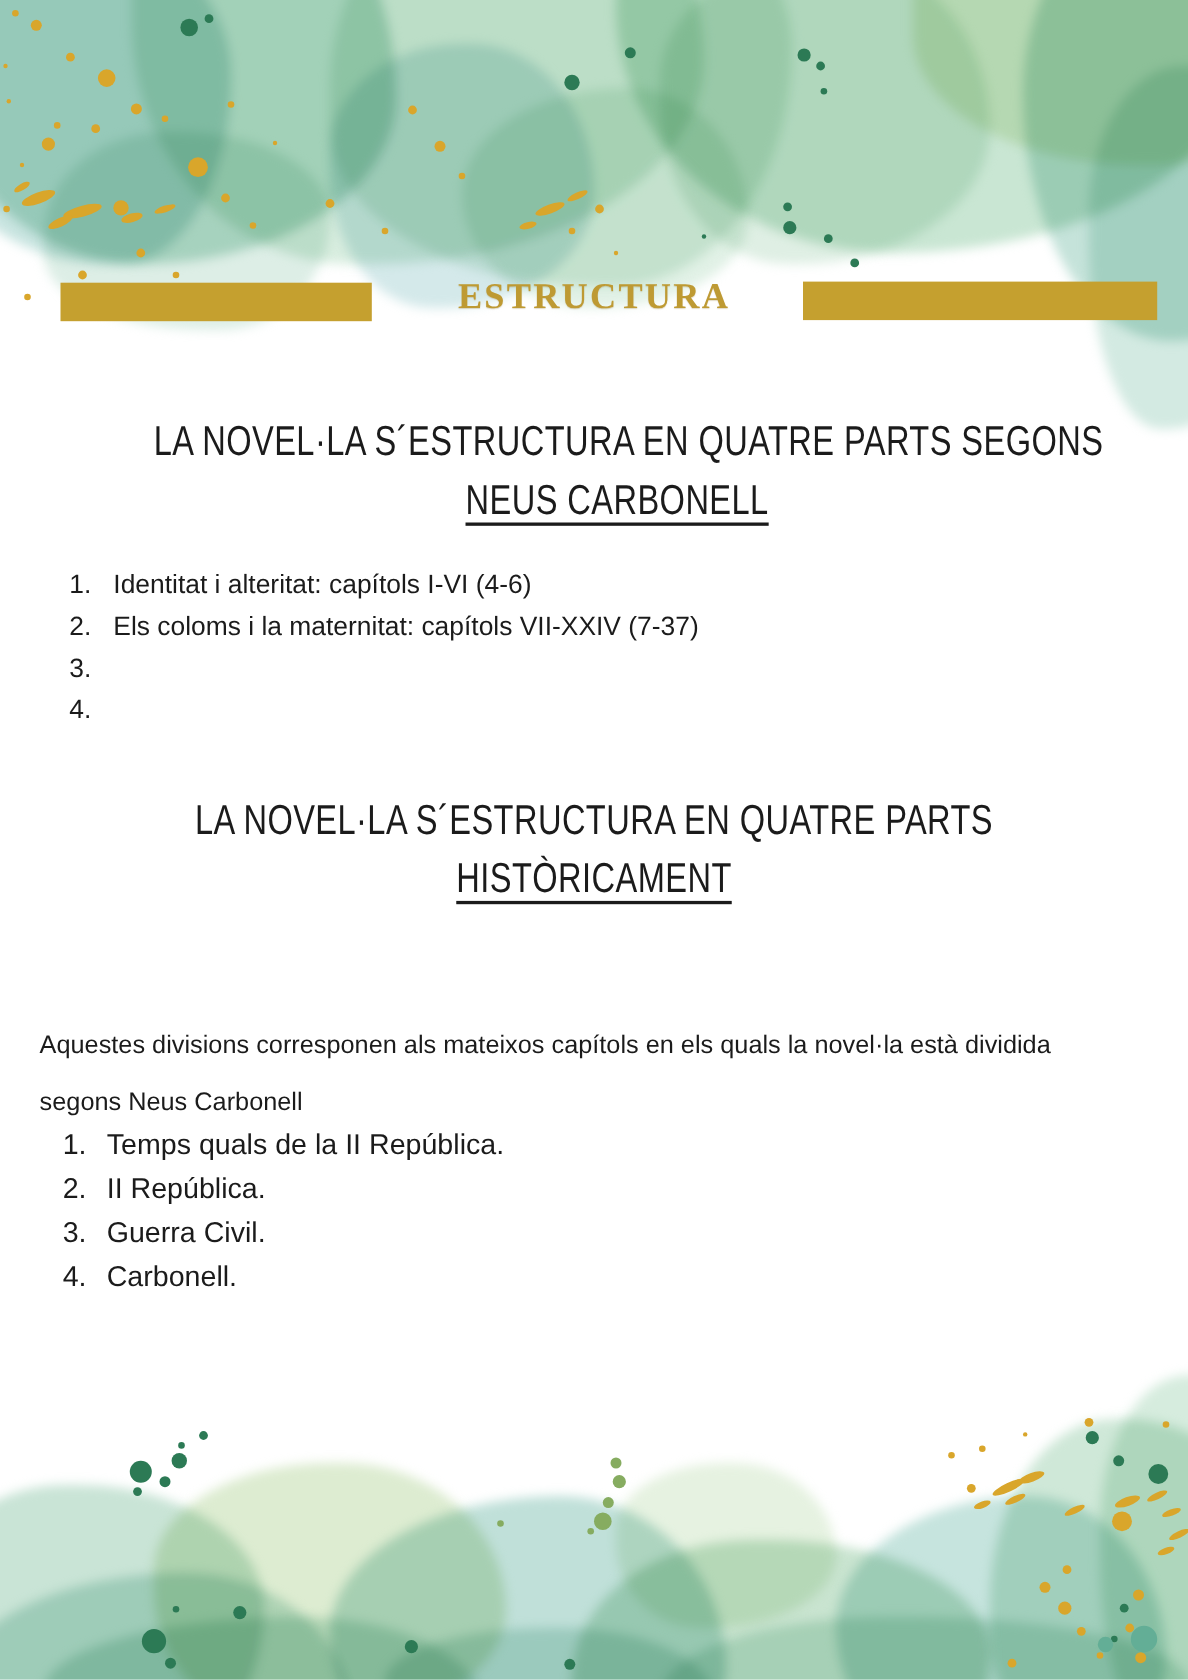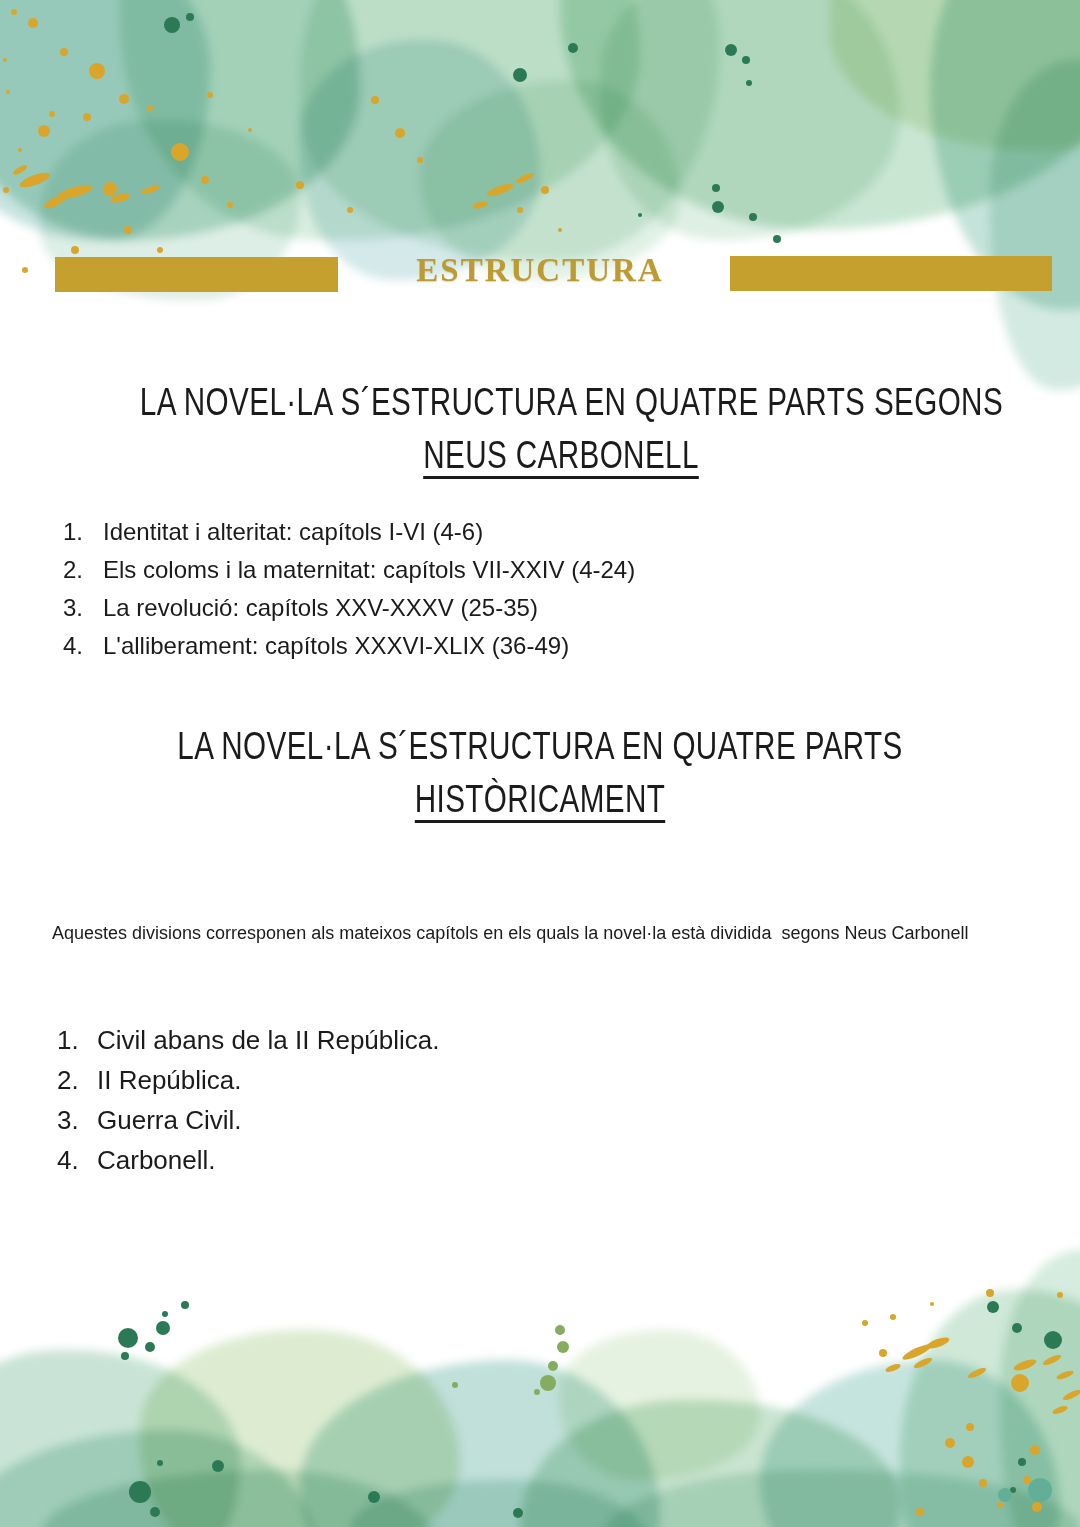--- a/index.html
+++ b/index.html
@@ -43,22 +43,22 @@
   .h-historic{top:720px;}
   
   .nlist{position:absolute;margin:0;padding:0;list-style:none;}
   .nlist li{display:flex;margin:0 0 13px 0;}
   .list-carbonell{left:63px;top:519px;font-size:24px;line-height:25px;}
   .list-carbonell .num{flex:none;width:40px;}
   .list-historic{left:57px;top:1027px;font-size:26px;line-height:27px;}
   .list-historic .num{flex:none;width:40px;}
   
   .para{
-    position:absolute;left:52px;top:900px;width:920px;
-    font-size:18px;line-height:30px;white-space:pre-wrap;color:var(--ink,#1b1b1b);
+    position:absolute;left:36px;top:900px;width:920px;
+    font-size:23px;line-height:52px;white-space:pre-wrap;color:var(--ink,#1b1b1b);
   }
 </style>
 </head>
 <body>
 
 <div class="page">
 
   <div>
     <i class="blob r1" style="left:-60px;top:-140px;width:420px;height:380px;background:rgba(176,218,200,.80);"></i>
     <i class="blob r2" style="left:-50px;top:-60px;width:260px;height:300px;background:rgba(154,206,199,.55);"></i>
@@ -139,43 +139,41 @@
     <div class="hline underlined">NEUS CARBONELL</div>
   </div>
 
   <ol class="nlist list-carbonell">
     <li>
       <span class="num">1.</span>
       <span class="txt">Identitat i alteritat: capítols I-VI (4-6)</span>
     </li>
     <li>
       <span class="num">2.</span>
-      <span class="txt">Els coloms i la maternitat: capítols VII-XXIV (4-24)</span>
+      <span class="txt">Els coloms i la maternitat: capítols VII-XXIV (7-37)</span>
     </li>
     <li>
       <span class="num">3.</span>
-      <span class="txt">La revolució: capítols XXV-XXXV (25-35)</span>
     </li>
     <li>
       <span class="num">4.</span>
-      <span class="txt">L'alliberament: capítols XXXVI-XLIX (36-49)</span>
     </li>
   </ol>
 
   <div class="heading h-historic">
     <div class="hline">LA NOVEL·LA S´ESTRUCTURA EN QUATRE PARTS</div>
     <div class="hline underlined">HISTÒRICAMENT</div>
   </div>
 
   <p class="para">Aquestes divisions corresponen als mateixos capítols en els quals la novel·la està dividida  segons Neus Carbonell</p>
 
   <ol class="nlist list-historic">
     <li>
       <span class="num">1.</span>
-      <span class="txt">Civil abans de la II República.</span>
+      <span class="txt">Temps quals de la II República.</span>
     </li>
     <li>
       <span class="num">2.</span>
       <span class="txt">II República.</span>
     </li>
     <li>
       <span class="num">3.</span>
       <span class="txt">Guerra Civil.</span>
     </li>
     <li>

